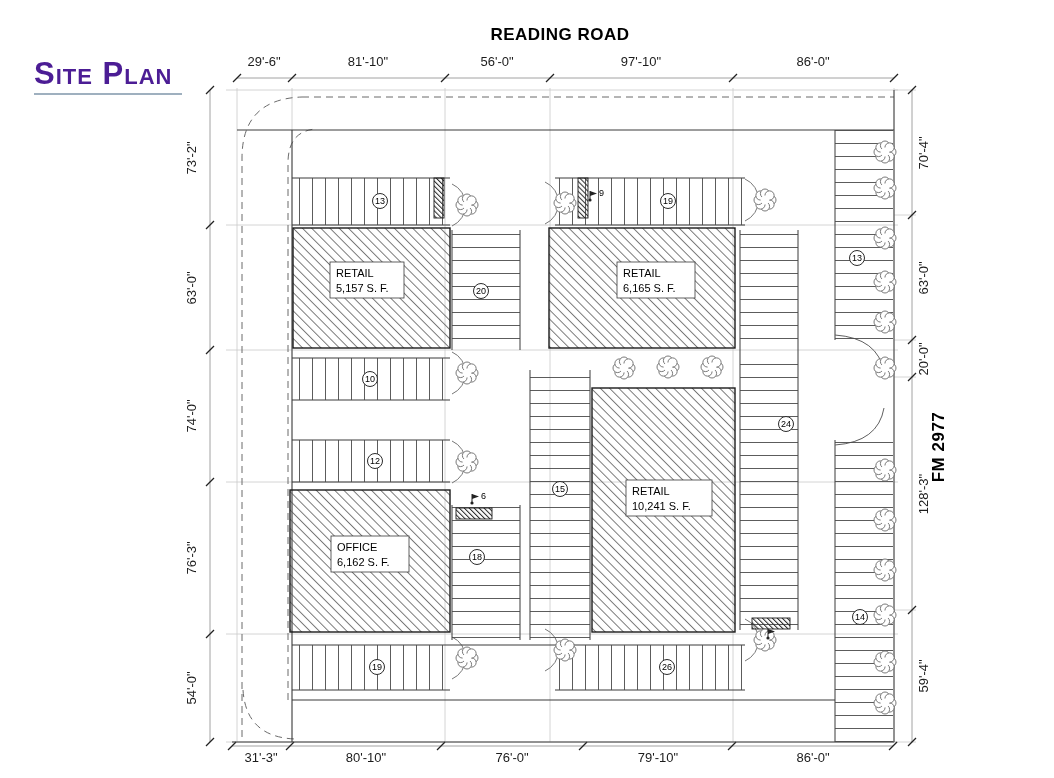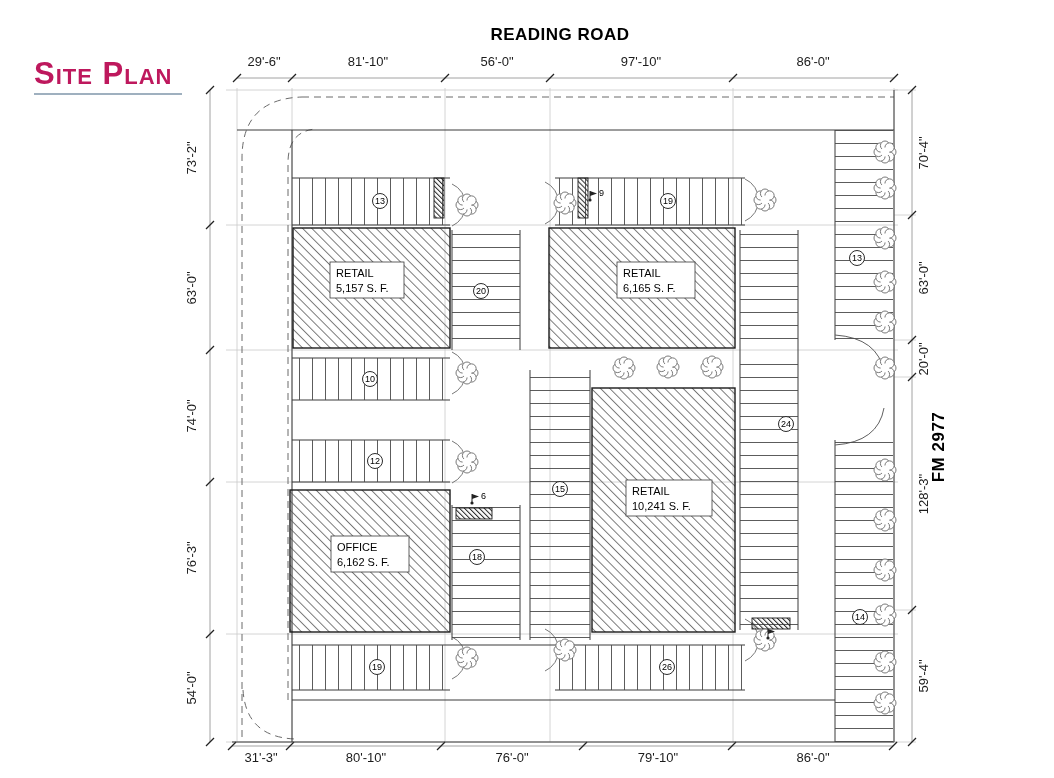--- a/index.html
+++ b/index.html
@@ -1,19 +1,19 @@
 <!DOCTYPE html>
 <html><head>
 <meta charset="utf-8">
 <style>
   html,body{margin:0;padding:0;background:#ffffff;}
   #stage{position:relative;width:1054px;height:778px;background:#fff;overflow:hidden;
          font-family:"Liberation Sans",sans-serif;}
   #title{position:absolute;left:34px;top:56px;font-variant:small-caps;font-size:31px;
-         letter-spacing:1px;color:#be185d;font-weight:600;
+         letter-spacing:1px;color:#4c1d95;font-weight:600;
          border-bottom:2px solid #9fb0bf;padding:0 10px 1px 0;}
   svg text{font-family:"Liberation Sans",sans-serif;}
   .dim{font-size:13px;fill:#1c1c1c;}
   .road{font-size:17px;font-weight:bold;fill:#000;letter-spacing:.5px;}
   .bname{font-size:11px;fill:#000;}
   .cnt{font-size:9px;fill:#000;}
   .key{font-size:9px;fill:#000;}
   #paving line{stroke:#3a3a3a;stroke-width:1;}
   .dash{fill:none;stroke:#6b6b6b;stroke-width:1;stroke-dasharray:7 5;}
   .curve{fill:none;stroke:#5f5f5f;stroke-width:1;}

